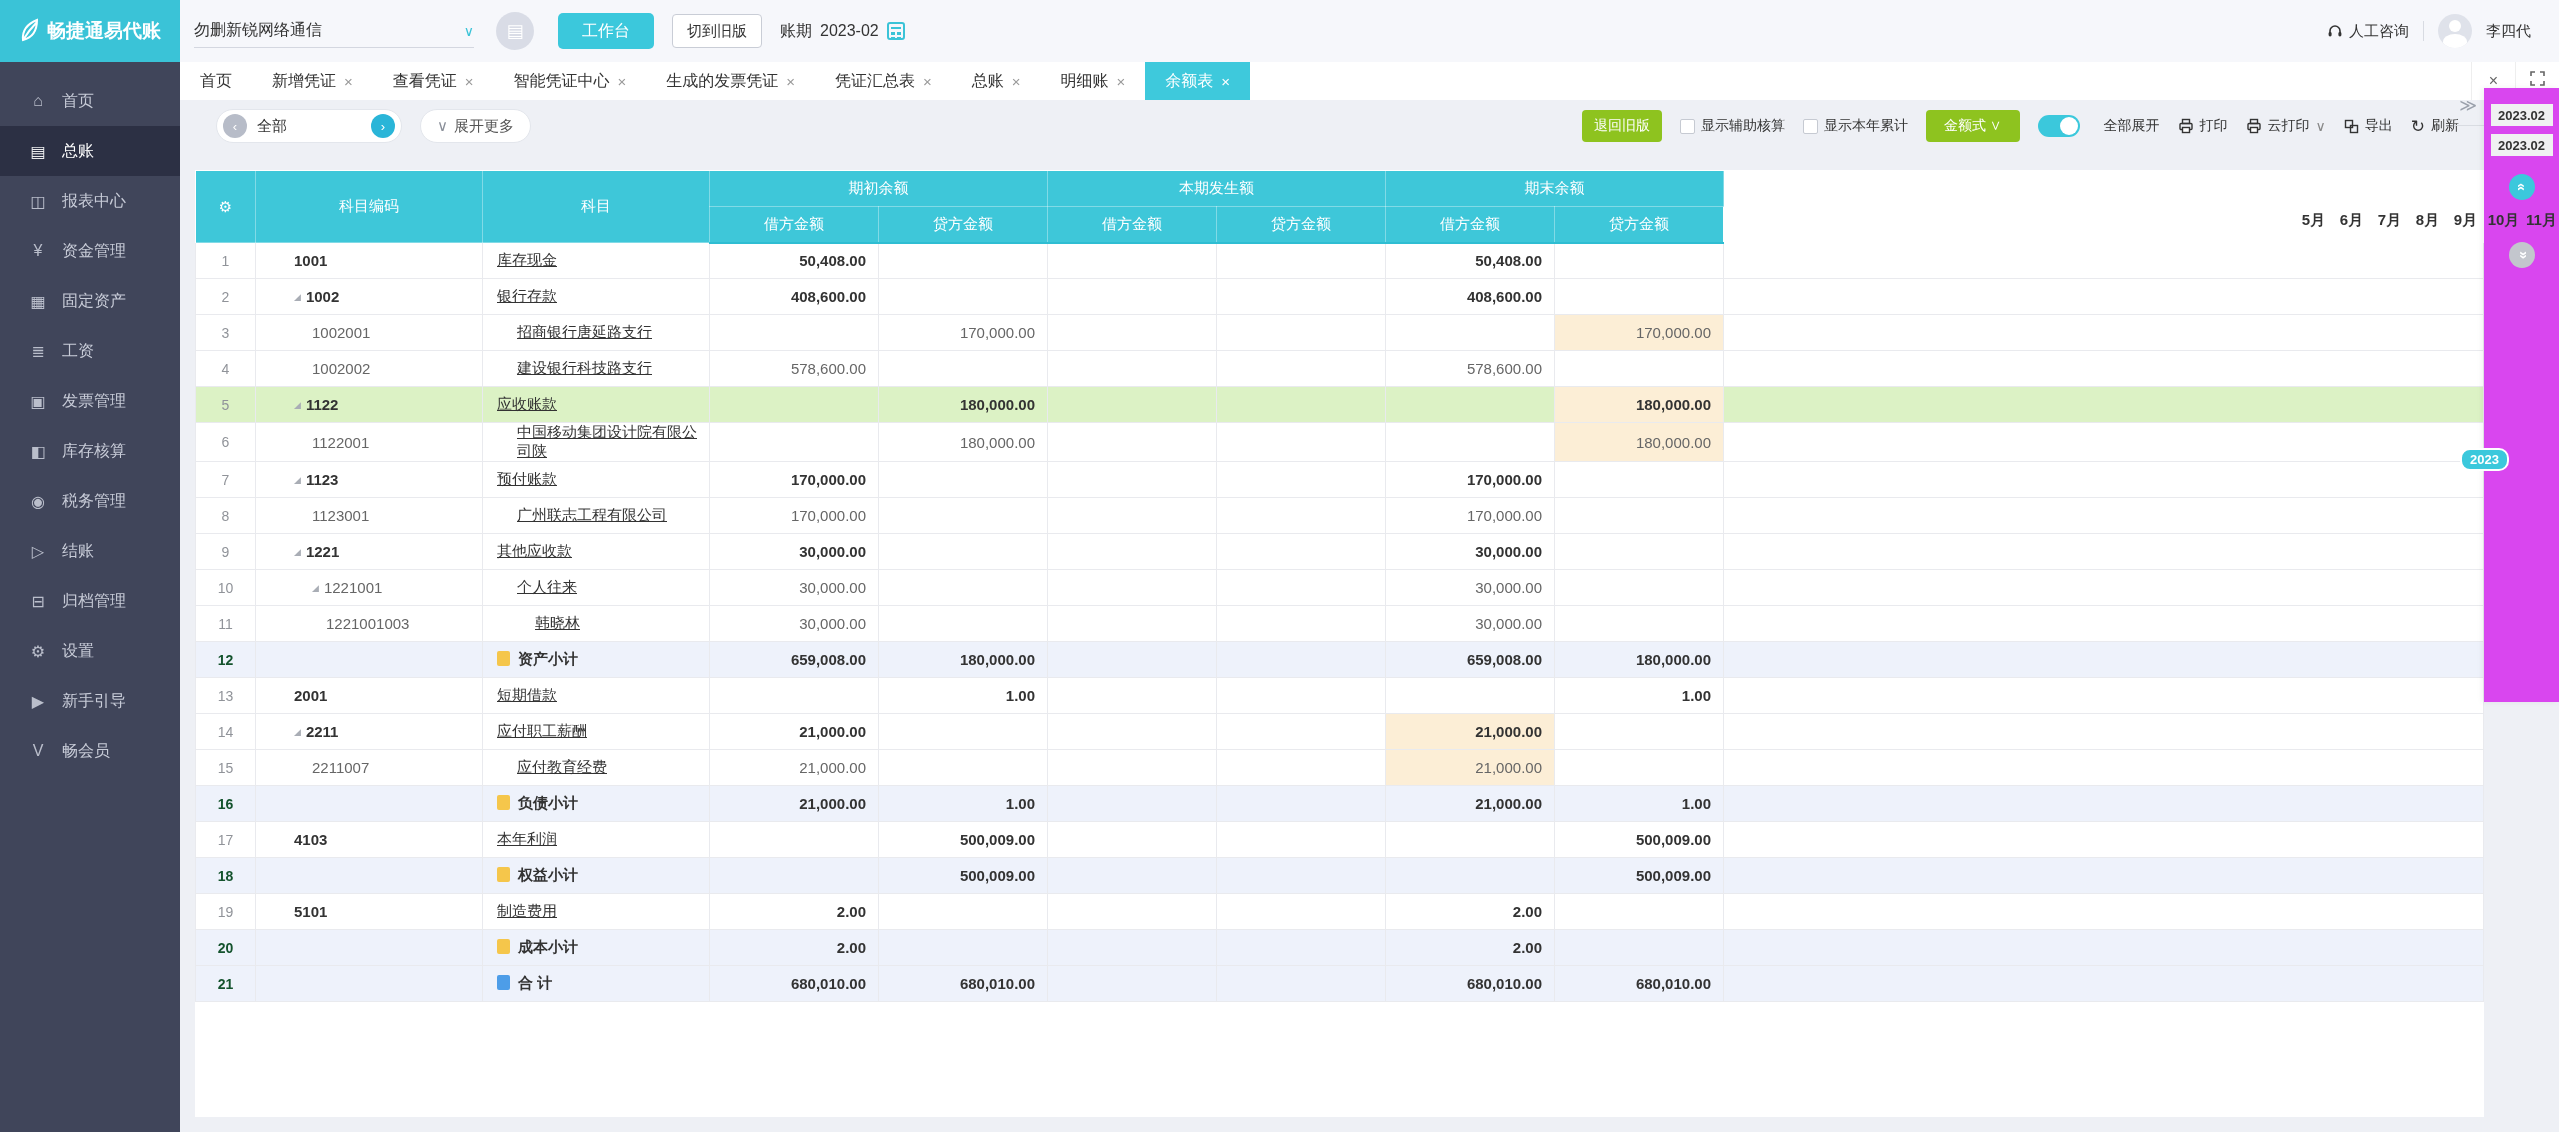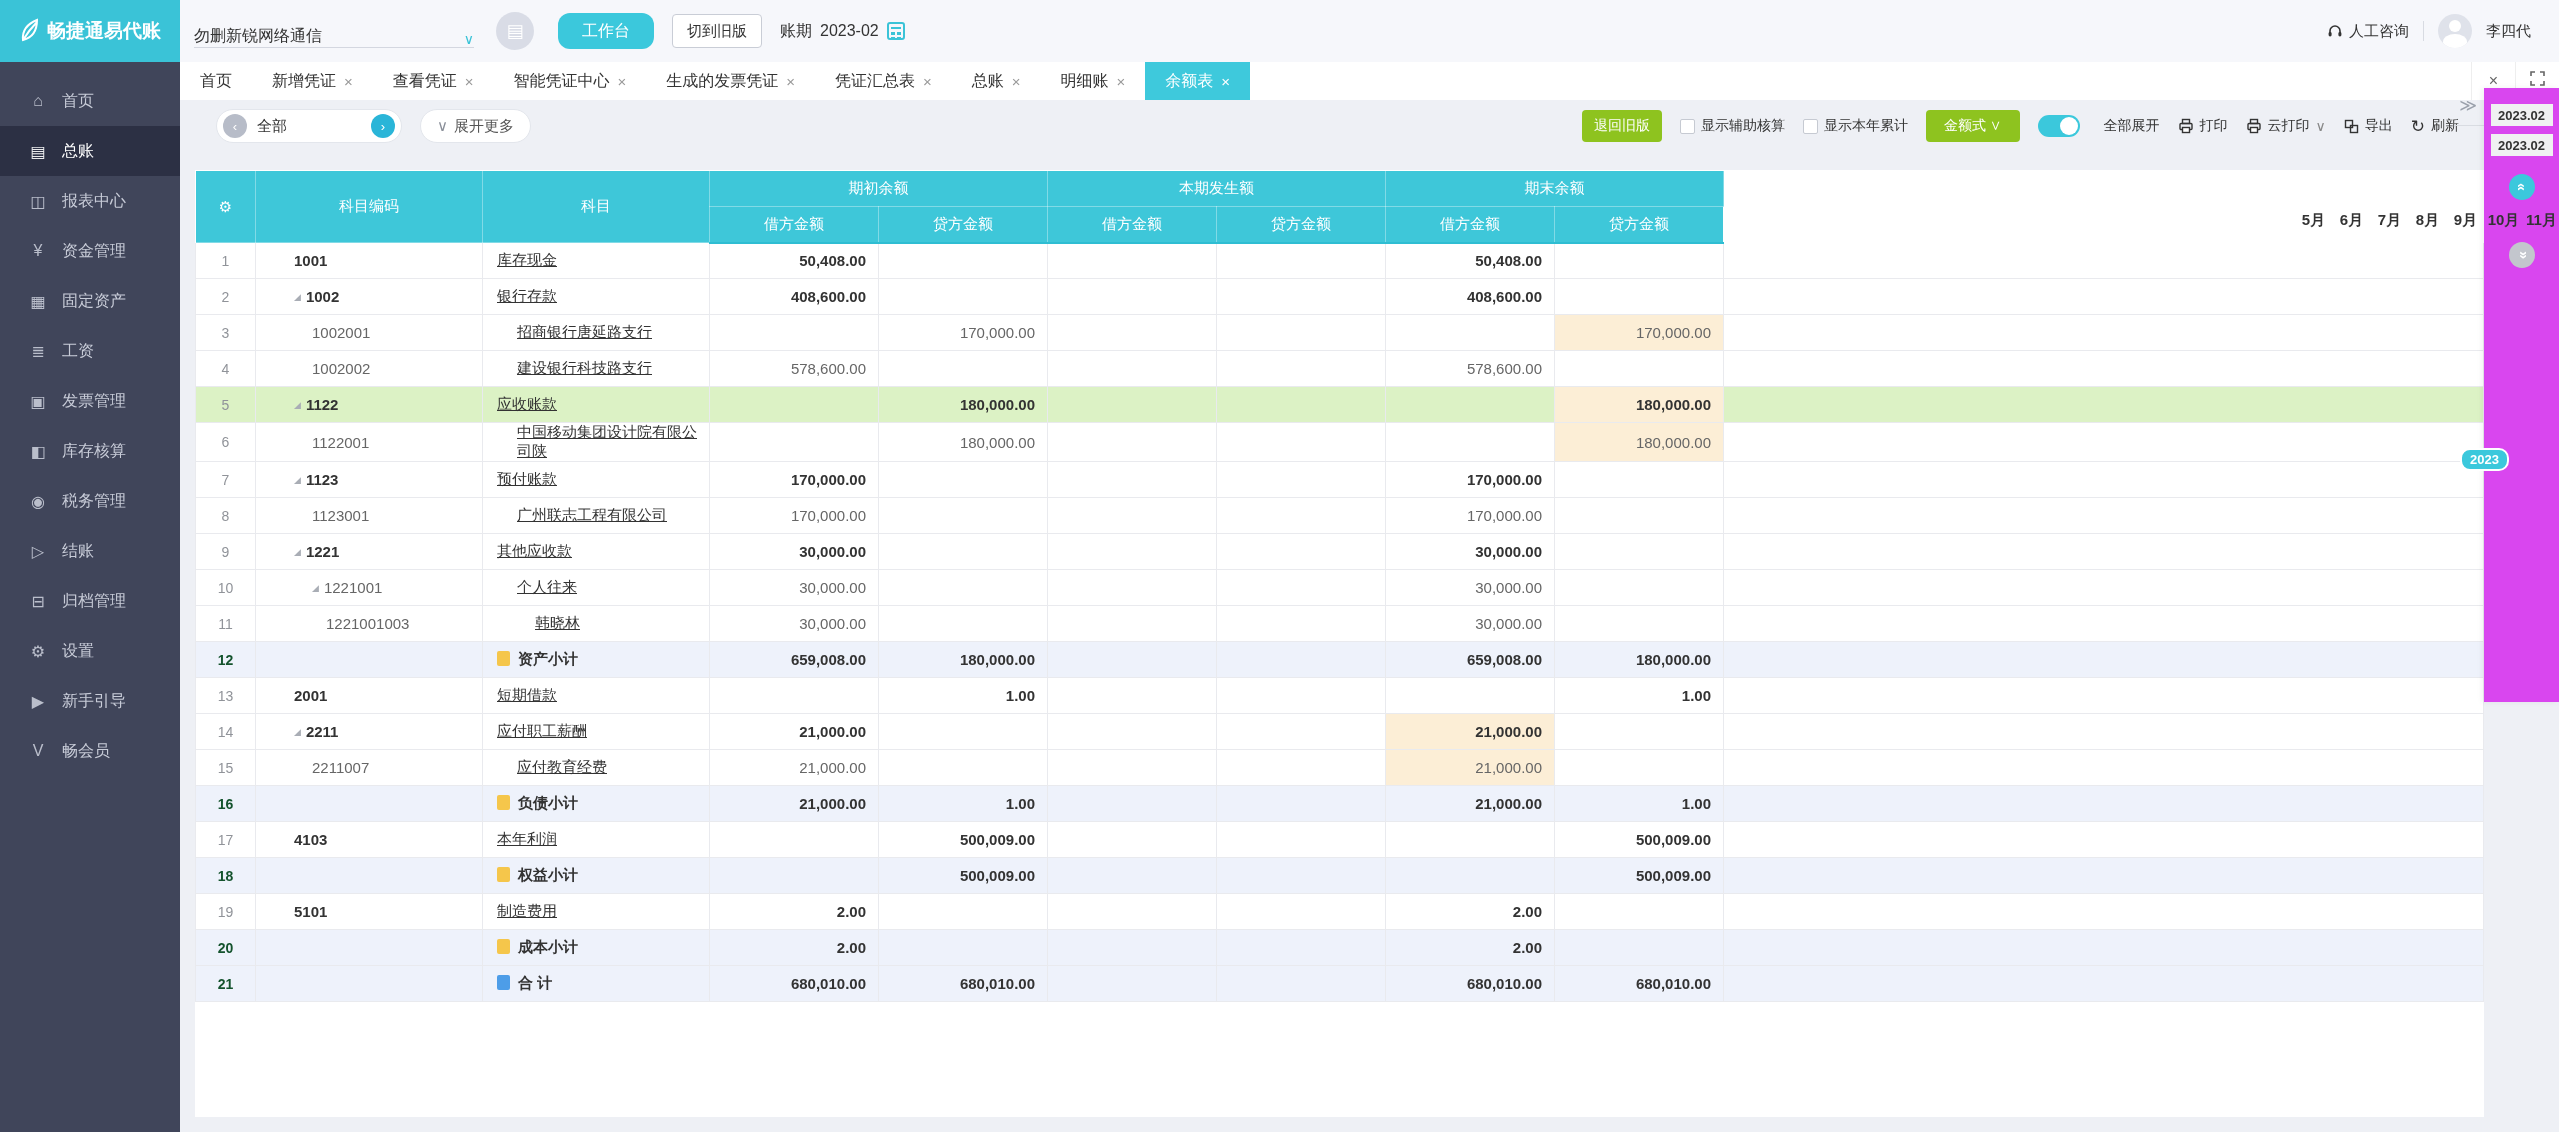--- a/index.html
+++ b/index.html
@@ -6,25 +6,25 @@
   html,body { width:2559px; height:1132px; overflow:hidden;
     font-family:"Liberation Sans","DejaVu Sans",sans-serif; background:#eef0f5; }
 
   
   .topbar { position:absolute; left:0; top:0; width:2559px; height:62px;
     background:#f6f7fb; display:flex; align-items:center; z-index:30; }
   .logo { width:180px; height:62px; background:#3ac3d7; color:#fff; display:flex;
     align-items:center; justify-content:center; gap:6px; font-weight:bold; font-size:19px; flex:none; }
   .logo svg { flex:none; }
   .company { margin-left:14px; width:280px; border-bottom:1px solid #d4d7e0;
-    display:flex; align-items:flex-end; height:34px; font-size:16px; color:#333; cursor:pointer; }
+    display:flex; align-items:center; height:34px; font-size:16px; color:#333; cursor:pointer; }
   .company .chev { margin-left:auto; color:#3ac3d7; font-size:14px; }
   .badge-circle { width:38px; height:38px; border-radius:50%; background:#d9dce6; color:#fff;
     display:flex; align-items:center; justify-content:center; font-size:18px; margin-left:22px; }
-  .btn-cyan { background:#3bc8dc; color:#fff; border:none; border-radius:12px;
+  .btn-cyan { background:#3bc8dc; color:#fff; border:none; border-radius:5px;
     height:36px; padding:0 24px; font-size:16px; margin-left:24px; cursor:pointer; }
   .btn-ghost { background:#fff; color:#333; border:1px solid #c9cdd6; border-radius:4px;
     height:34px; padding:0 14px; font-size:15px; margin-left:18px; cursor:pointer; }
   .period { display:flex; align-items:center; margin-left:18px; font-size:16px; color:#333; gap:8px; }
   .cal-icon { width:18px; height:18px; border:2px solid #3ac3d7; border-radius:3px; position:relative; display:inline-block; }
   .cal-icon::before { content:""; position:absolute; left:2px; right:2px; top:3px; height:2px; background:#3ac3d7; }
   .cal-icon::after { content:""; position:absolute; left:2px; top:8px; width:4px; height:3px;
     background:#3ac3d7; box-shadow:6px 0 #3ac3d7, 0 5px #3ac3d7, 6px 5px #3ac3d7; }
   .topbar-right { margin-left:auto; display:flex; align-items:center; padding-right:28px; gap:14px; }
   .support { display:flex; align-items:center; gap:6px; font-size:15px; color:#333; cursor:pointer; }

